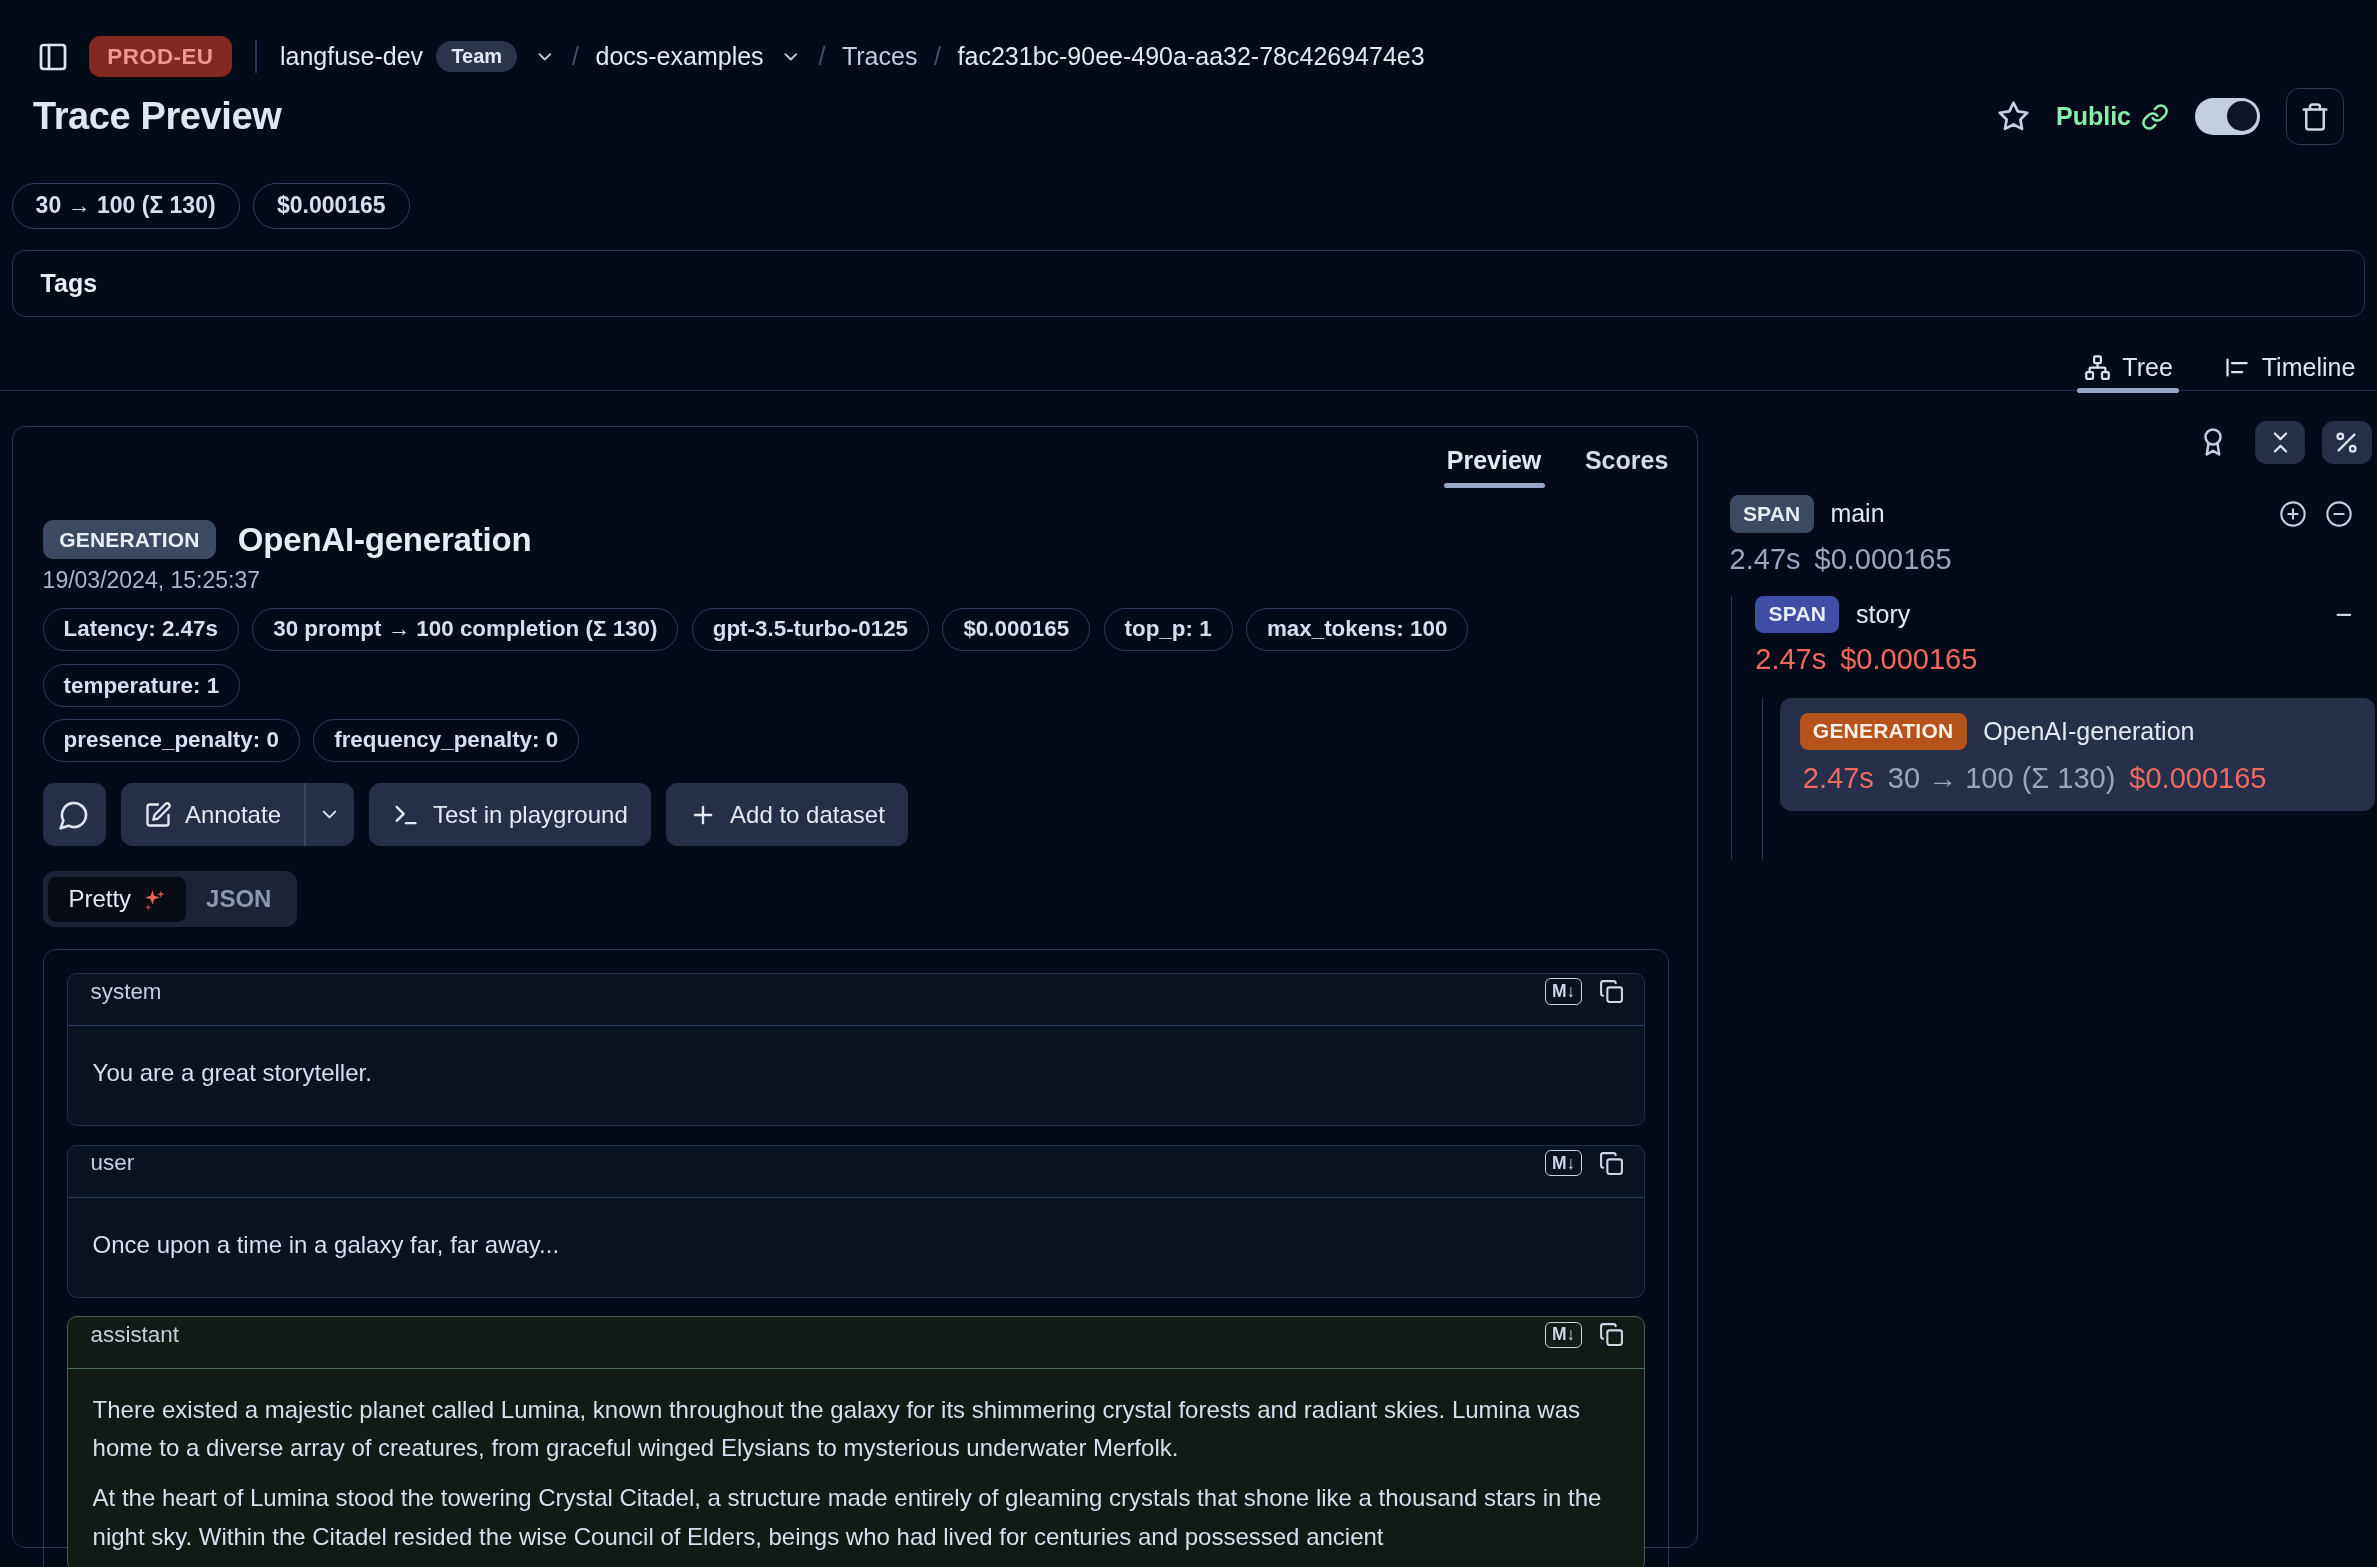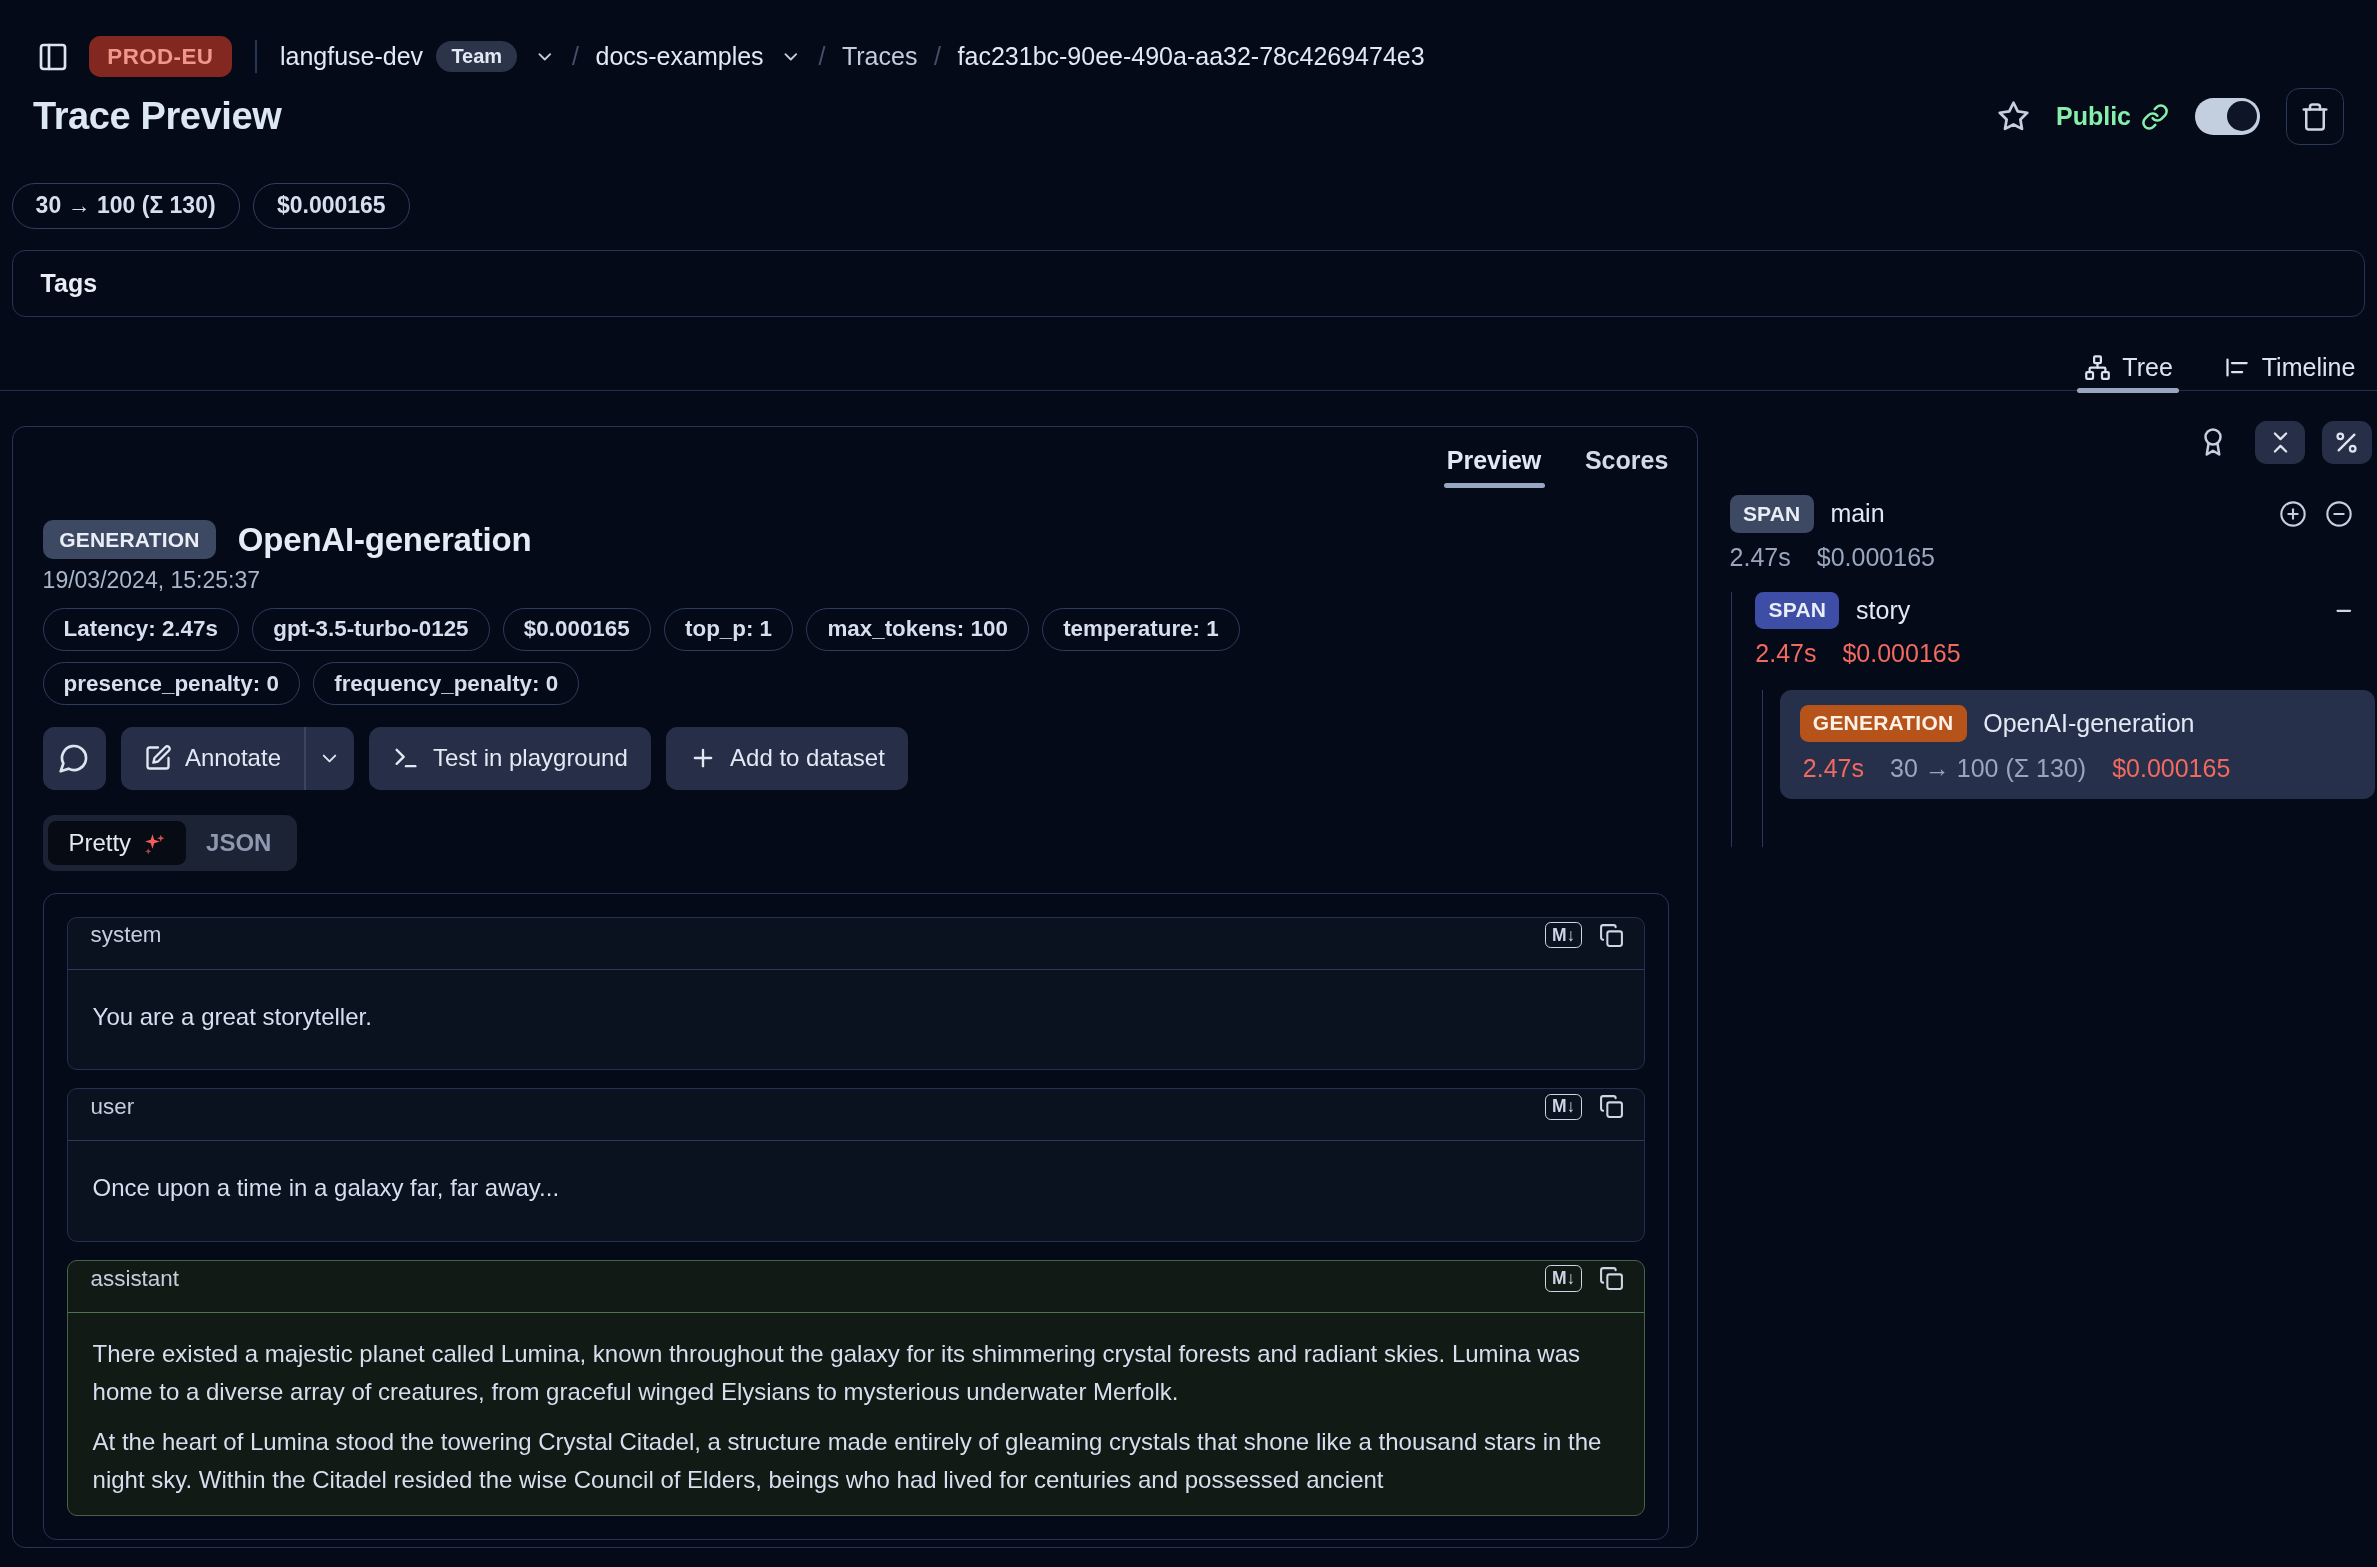--- a/index.html
+++ b/index.html
@@ -190,21 +190,21 @@
 
   .node-row { display: flex; align-items: center; gap: 16.6px; cursor: pointer; }
   .node-badge {
     font-size: 21px; font-weight: 700; color: #e8edf6;
     padding: 6.7px 13.3px; border-radius: 8.3px; letter-spacing: 0.2px;
   }
   .node-badge.trace { background: #3d4962; }
   .node-badge.span { background: #3e4da6; }
   .node-badge.generation { background: #b5531b; color: #fdf0e6; }
   .node-name { font-size: 25px; color: #e3e9f4; }
-  .node-metrics { display: flex; gap: 26px; font-size: 25px; color: #9aa6bc; margin-top: 10px; }
+  .node-metrics { display: flex; gap: 14px; font-size: 29px; color: #9aa6bc; margin-top: 10px; }
   .node-metrics .red { color: #f2695f; }
 
   .children { border-left: 1.7px solid #2b3a55; margin-top: 20px; padding-left: 23px; text-align: center; }
   .children.lvl1 { margin-left: 1.7px; }
   .span-block { position: relative; }
   .collapse-dash { position: absolute; right: 16.6px; top: 8.3px; color: #cdd6e4; cursor: pointer; }
   .children.lvl2 { margin-left: 6.7px; padding-left: 16.6px; margin-top: 21.6px; padding-bottom: 48px; }
   .gen-node {
     background: #27304a; border-radius: 11.6px; padding: 15px 20px 16.6px 20px;
     width: 595px; cursor: pointer;
@@ -318,20 +318,21 @@
     </div>
 
     <div class="obs-header">
       <span class="type-badge">GENERATION</span>
       <h2 class="obs-title">OpenAI-generation</h2>
     </div>
     <div class="obs-time">19/03/2024, 15:25:37</div>
 
     <div class="param-row first">
       <span class="param">Latency: 2.47s</span>
+      <span class="param">30 prompt → 100 completion (Σ 130)</span>
       <span class="param">gpt-3.5-turbo-0125</span>
       <span class="param">$0.000165</span>
       <span class="param">top_p: 1</span>
       <span class="param">max_tokens: 100</span>
       <span class="param">temperature: 1</span>
     </div>
     <div class="param-row">
       <span class="param">presence_penalty: 0</span>
       <span class="param">frequency_penalty: 0</span>
     </div>

